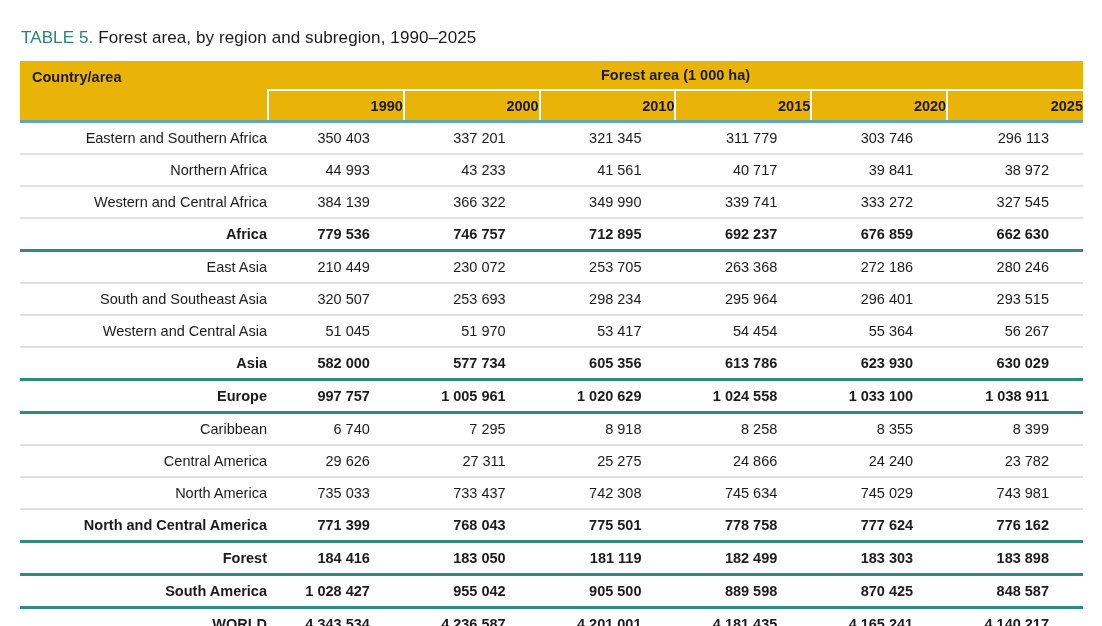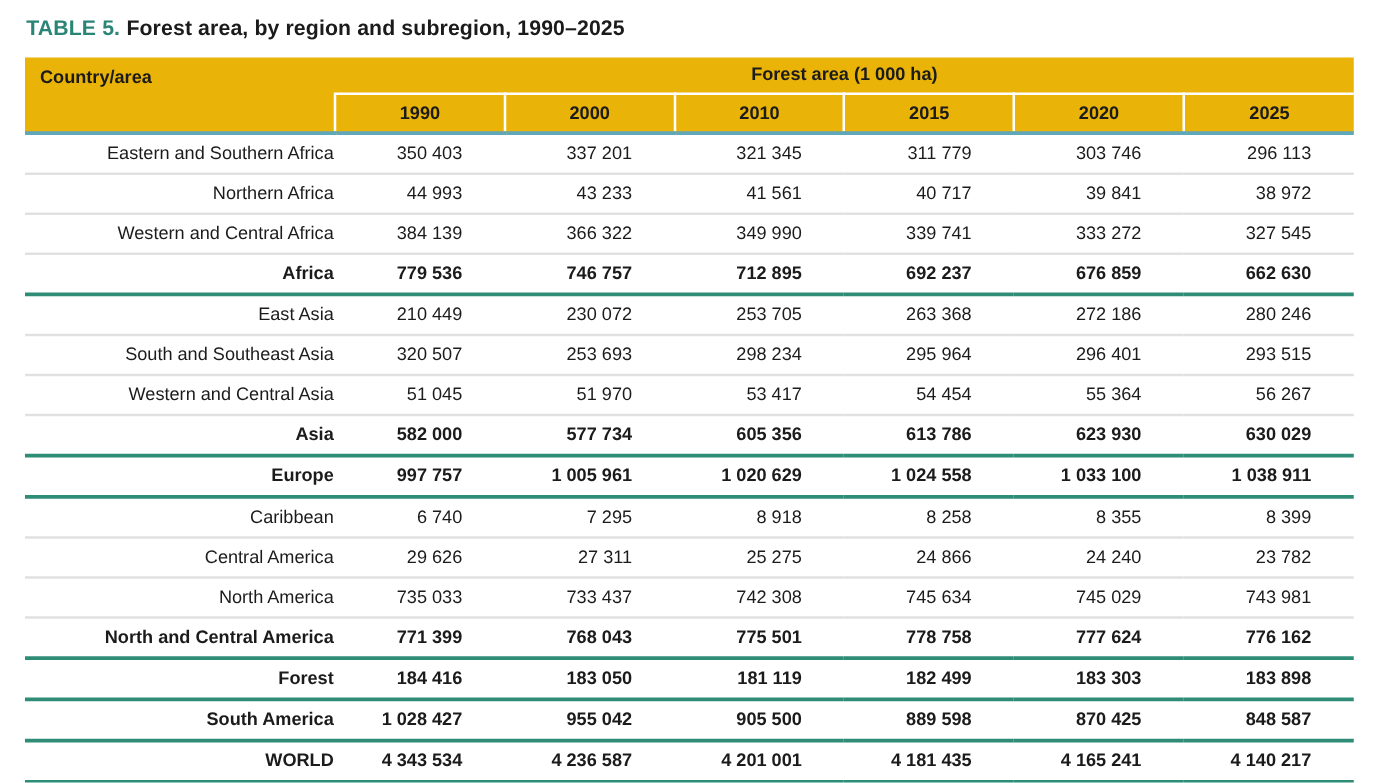--- a/index.html
+++ b/index.html
@@ -6,23 +6,23 @@
   body {
     width: 1102px; height: 626px; overflow: hidden;
     background: #ffffff;
     font-family: "Liberation Sans", sans-serif;
     color: #1b1b1b;
     -webkit-font-smoothing: antialiased;
   }
   .page { padding: 13px 0 0 20px; }
 
   .title {
-    margin: 0 0 13px 1px;
+    margin: 15px 0 13px 1px;
     font-size: 17px;
-    font-weight: 700;
+    font-weight: 400;
     letter-spacing: 0.1px;
     color: #1b1b1b;
   }
   .title .title-num { color: #2a8577; margin-right: 5px; }
 
   table.forest {
     width: 1063px;
     border-collapse: collapse;
     table-layout: fixed;
     font-size: 14.5px;
@@ -43,21 +43,21 @@
   }
   th.group {
     text-align: center;
     height: 28px;
     vertical-align: middle;
     border-bottom: 2px solid #ffffff;
     margin-top: 32px;
   }
   th.year {
     height: 29px;
-    text-align: center;
+    text-align: right;
     vertical-align: middle;
     border-bottom: 3px solid #5fa7b9;
     border-left: 2px solid #ffffff;
   }
 
   tbody td {
     height: 28px;
     border-bottom: 2px solid #e1e1e1;
     vertical-align: middle;
     background: #ffffff;

